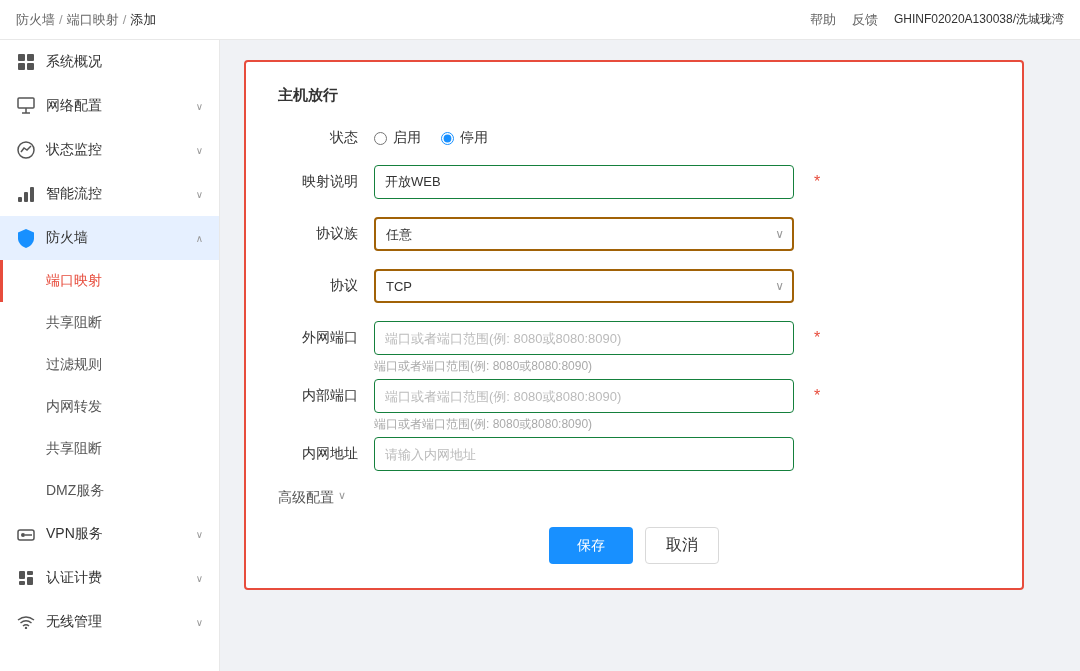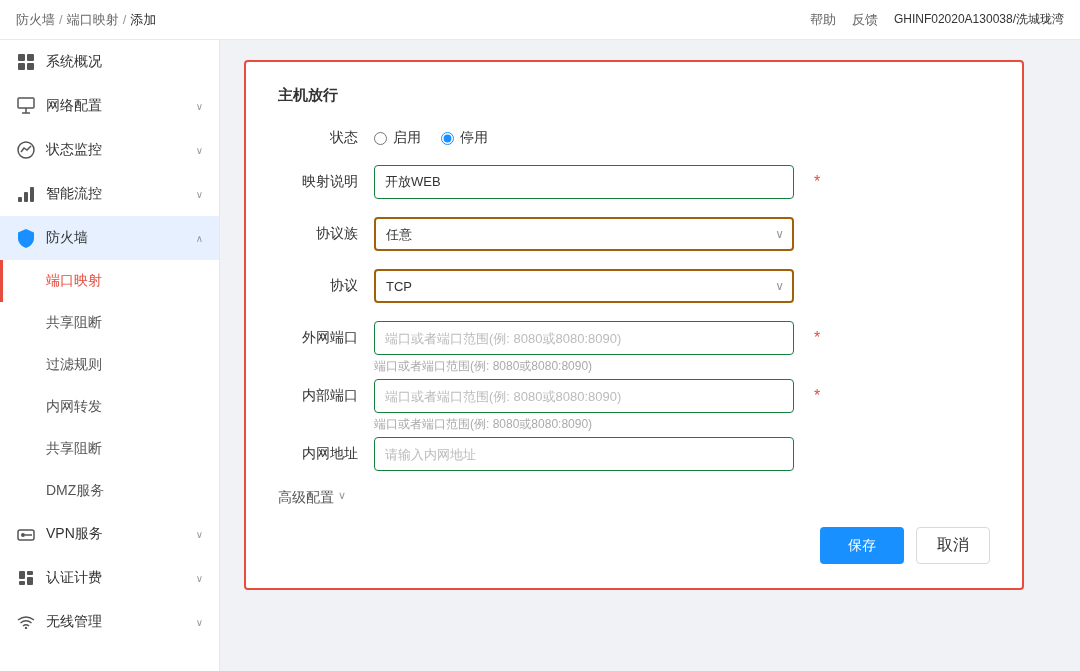--- a/index.html
+++ b/index.html
@@ -166,21 +166,21 @@
       gap: 4px;
       color: #555;
       font-size: 14px;
       cursor: pointer;
       margin-top: 8px;
       margin-bottom: 20px;
     }
     .advanced-config .chevron { color: #999; font-size: 11px; }
 
     
-    .btn-row { display: flex; gap: 12px; justify-content: flex-end; margin-top: 20px; }
+    .btn-row { display: flex; gap: 12px; justify-content: center; margin-top: 20px; }
     .btn-save {
       background: #1890ff;
       color: #fff;
       border: none;
       border-radius: 4px;
       padding: 7px 28px;
       font-size: 14px;
       cursor: pointer;
     }
     .btn-cancel {

